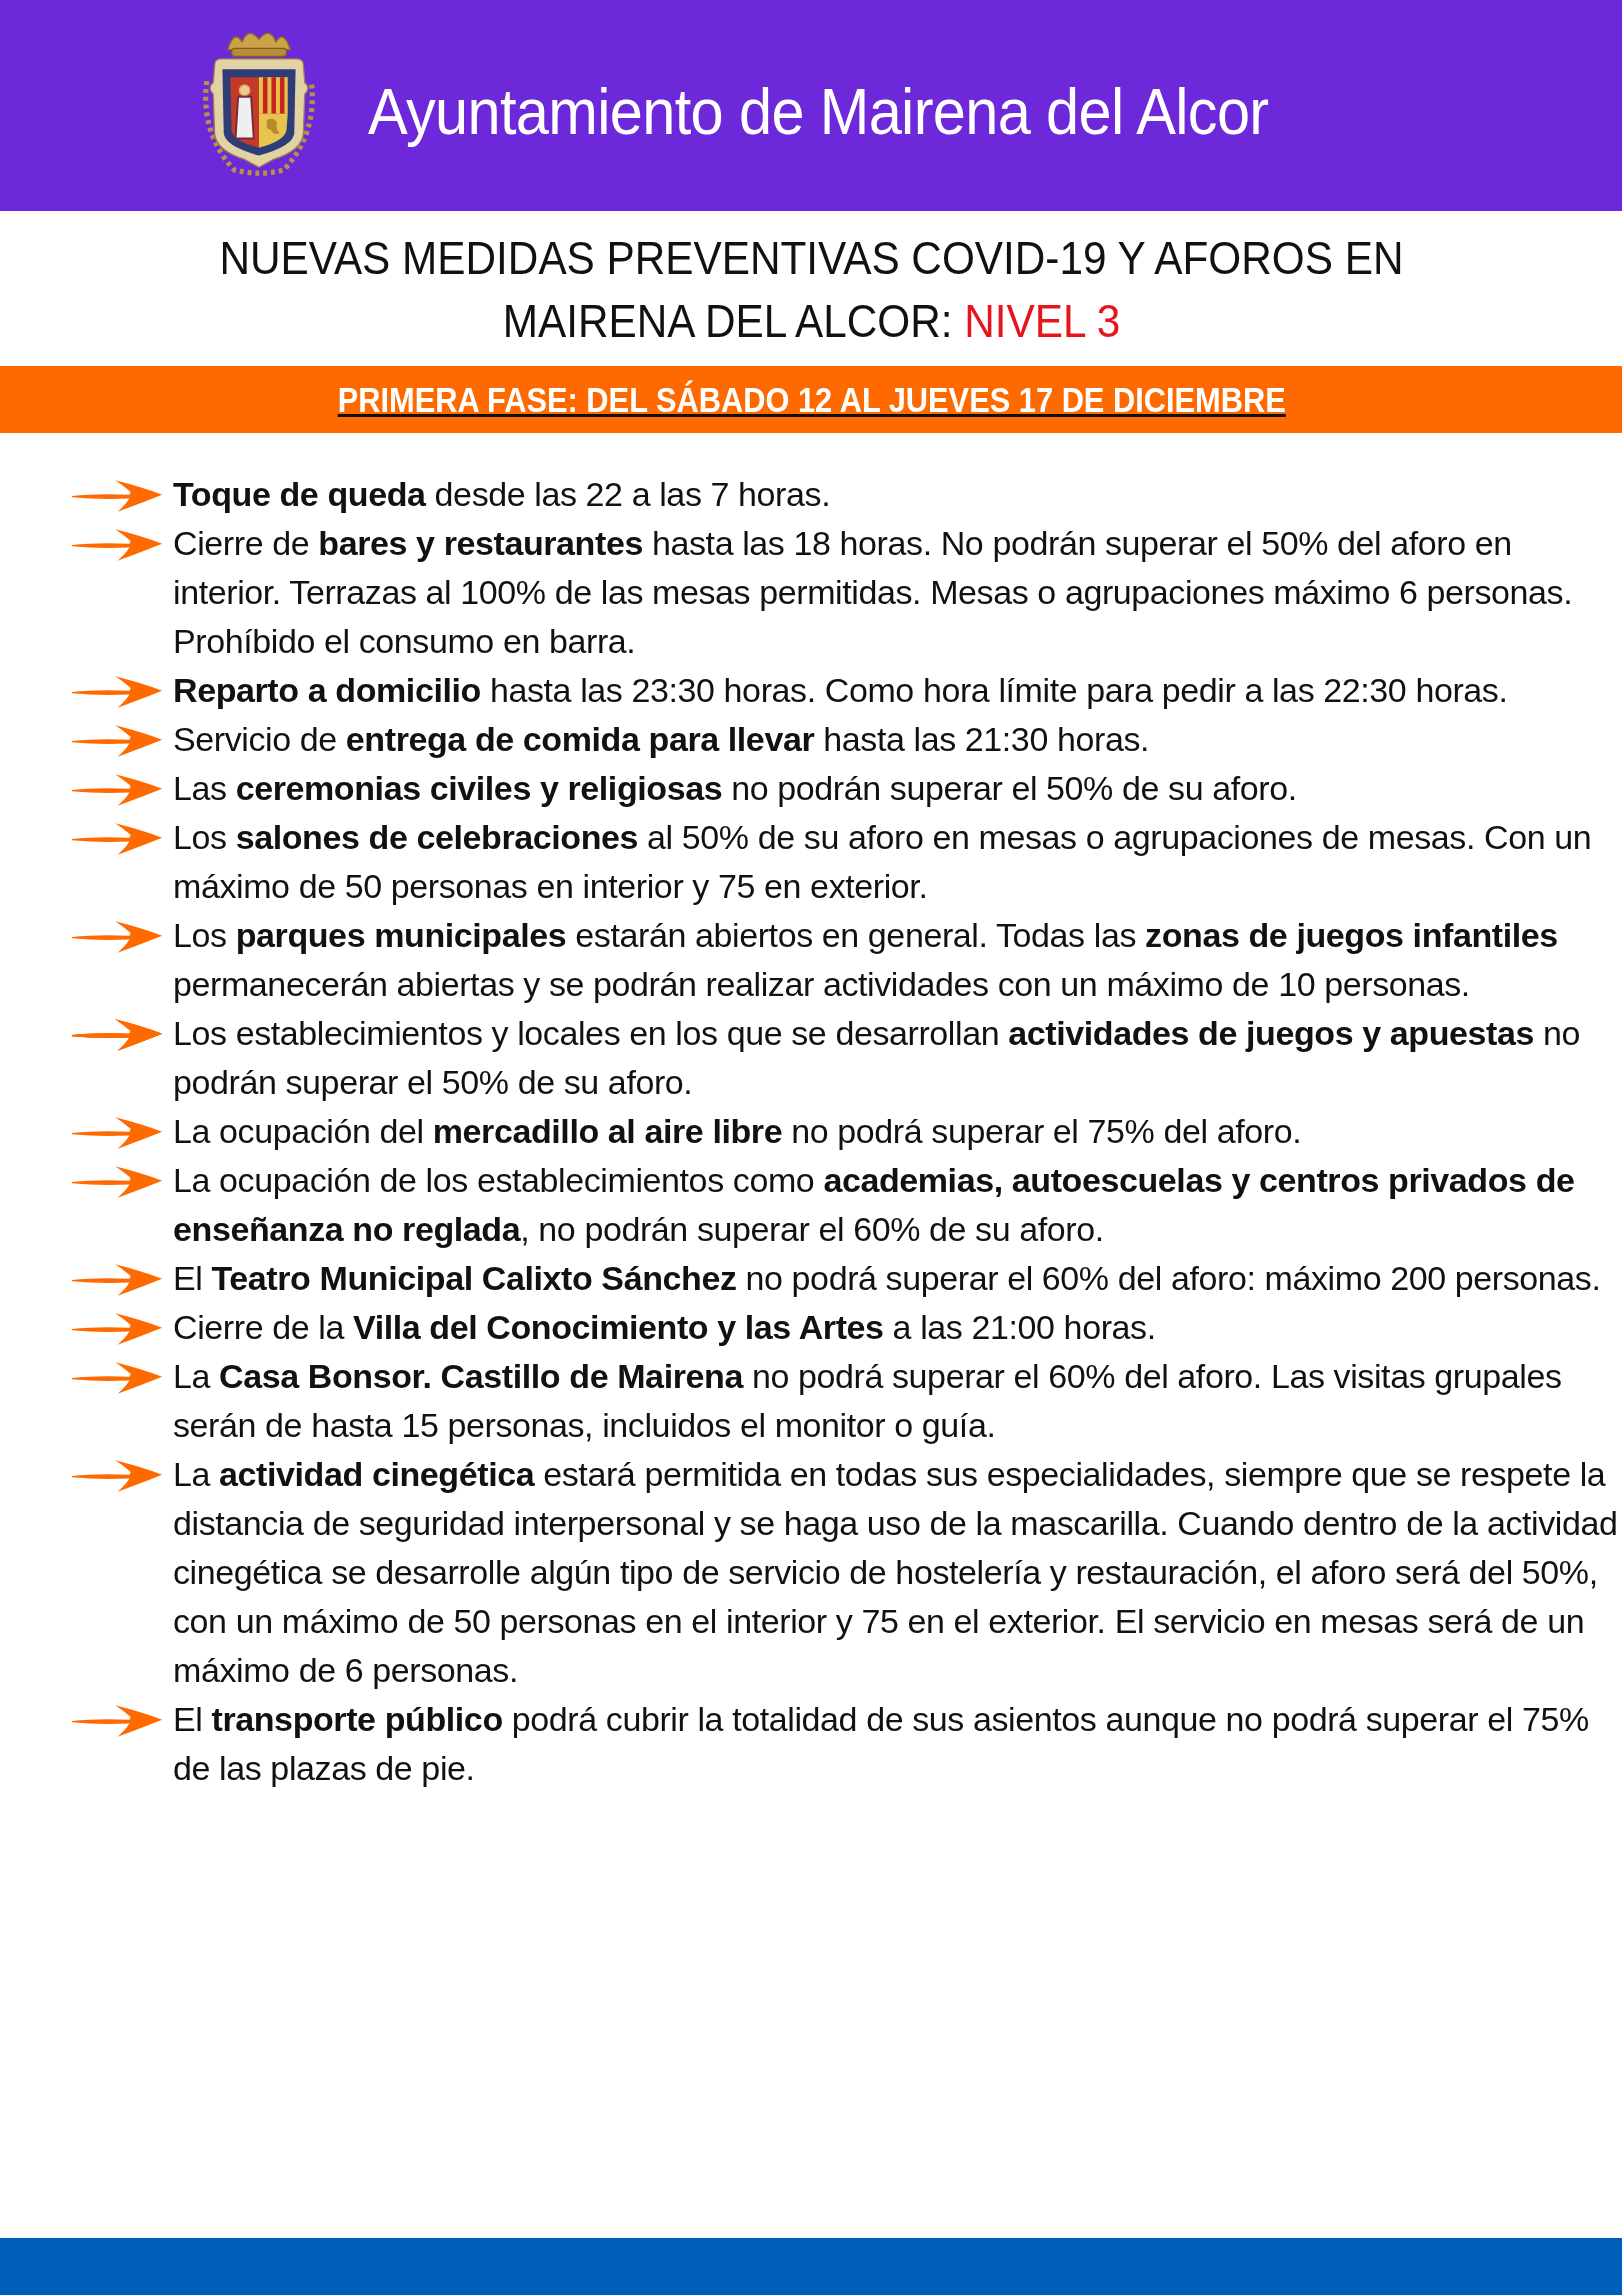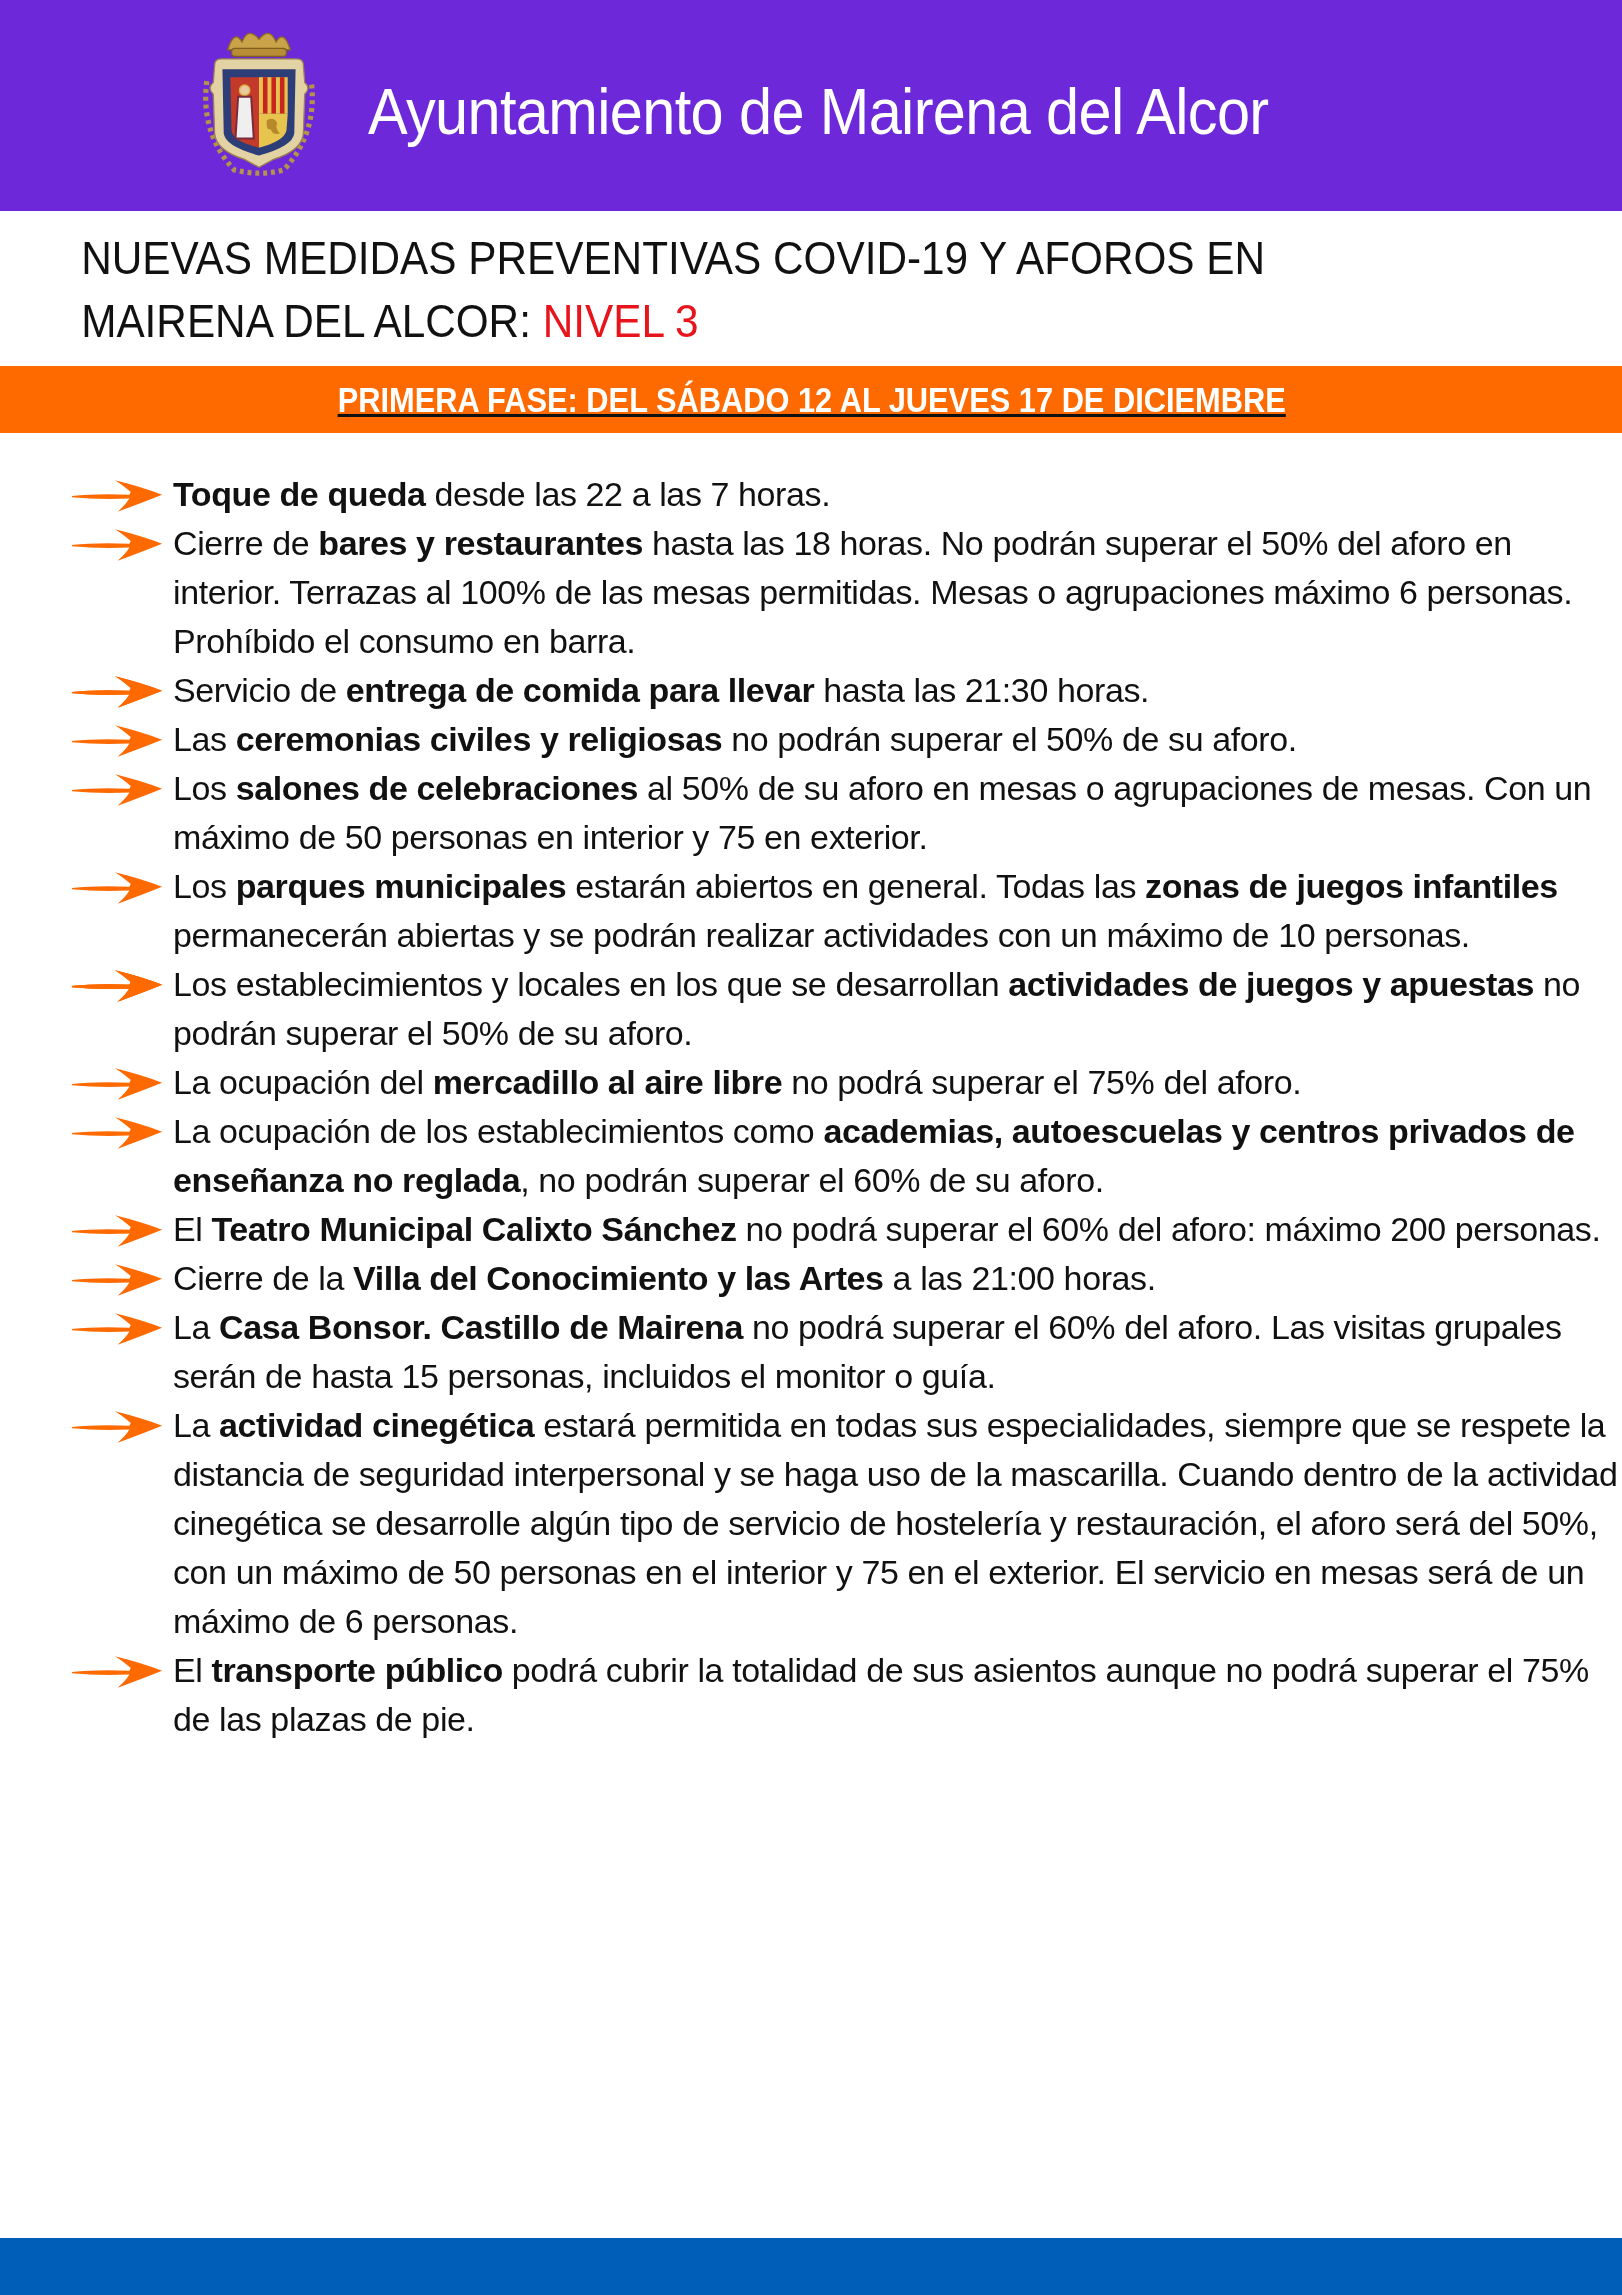--- a/index.html
+++ b/index.html
@@ -17,21 +17,21 @@
     position: absolute; left: 195px; top: 22px; width: 128px; height: 160px;
   }
   .org-title {
     position: absolute; left: 368px; top: 73px;
     color: #ffffff; font-size: 64px; line-height: 79px; letter-spacing: -0.7px;
     white-space: nowrap;
     transform: scaleX(0.93); transform-origin: left center;
   }
   .headline {
     position: absolute; left: 0; top: 226px; width: 1623px;
-    font-size: 47px; line-height: 63px; color: #111;
+    text-align: center; font-size: 47px; line-height: 63px; color: #111;
   }
   .headline .line { display: block; white-space: nowrap; transform: scaleX(0.9); }
   .headline .level { color: #e8141b; }
   .phase-banner {
     position: absolute; left: 0; top: 366px; width: 1623px; height: 67px;
     background: #ff6a00;
     display: flex; align-items: center; justify-content: center; text-decoration: underline;
   }
   .phase-banner span {
     color: #ffffff; font-weight: bold; font-size: 35px; white-space: nowrap;
@@ -105,20 +105,21 @@
     <li class="measure">
     <svg class="arrow" viewBox="0 0 146 52">
       <path d="M4 26 Q40 22 92 24 L94 20 Q80 8 70 2 Q110 12 142 24 Q112 36 74 50 Q86 40 92 30 Q44 32 4 28 Z" fill="#ff6a00"></path>
     </svg>
     <span class="text">Cierre de <b>bares y restaurantes</b> hasta las 18 horas. No podrán superar el 50% del aforo en interior. Terrazas al 100% de las mesas permitidas. Mesas o agrupaciones máximo 6 personas. Prohíbido el consumo en barra.</span>
   </li>
     <li class="measure">
     <svg class="arrow" viewBox="0 0 146 52">
       <path d="M4 26 Q40 22 92 24 L94 20 Q80 8 70 2 Q110 12 142 24 Q112 36 74 50 Q86 40 92 30 Q44 32 4 28 Z" fill="#ff6a00"></path>
     </svg>
+    <span class="text"><b>Reparto a domicilio</b> hasta las 23:30 horas. Como hora límite para pedir a las 22:30 horas.</span>
   </li>
     <li class="measure">
     <svg class="arrow" viewBox="0 0 146 52">
       <path d="M4 26 Q40 22 92 24 L94 20 Q80 8 70 2 Q110 12 142 24 Q112 36 74 50 Q86 40 92 30 Q44 32 4 28 Z" fill="#ff6a00"></path>
     </svg>
     <span class="text">Servicio de <b>entrega de comida para llevar</b> hasta las 21:30 horas.</span>
   </li>
     <li class="measure">
     <svg class="arrow" viewBox="0 0 146 52">
       <path d="M4 26 Q40 22 92 24 L94 20 Q80 8 70 2 Q110 12 142 24 Q112 36 74 50 Q86 40 92 30 Q44 32 4 28 Z" fill="#ff6a00"></path>

